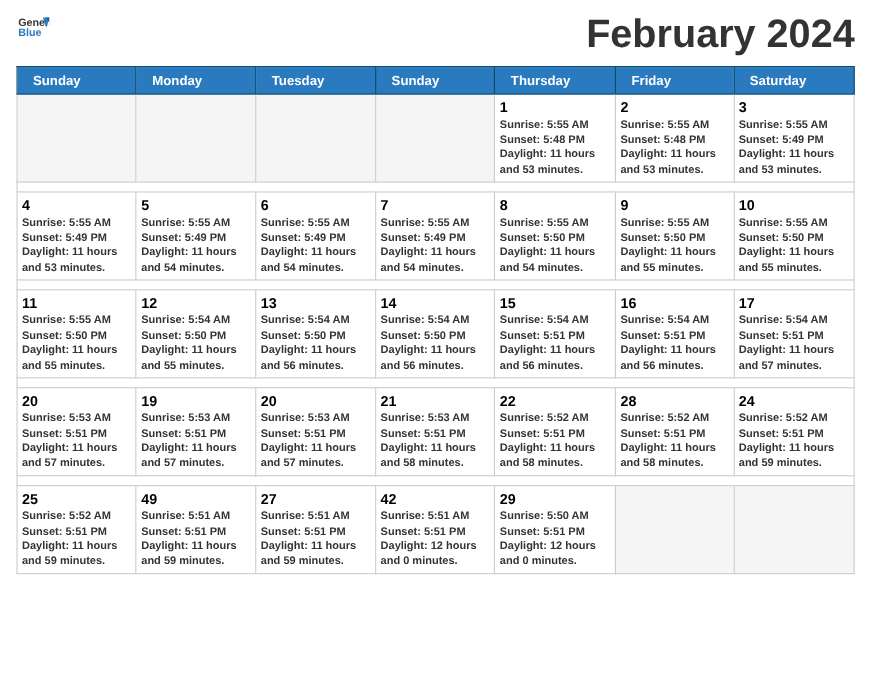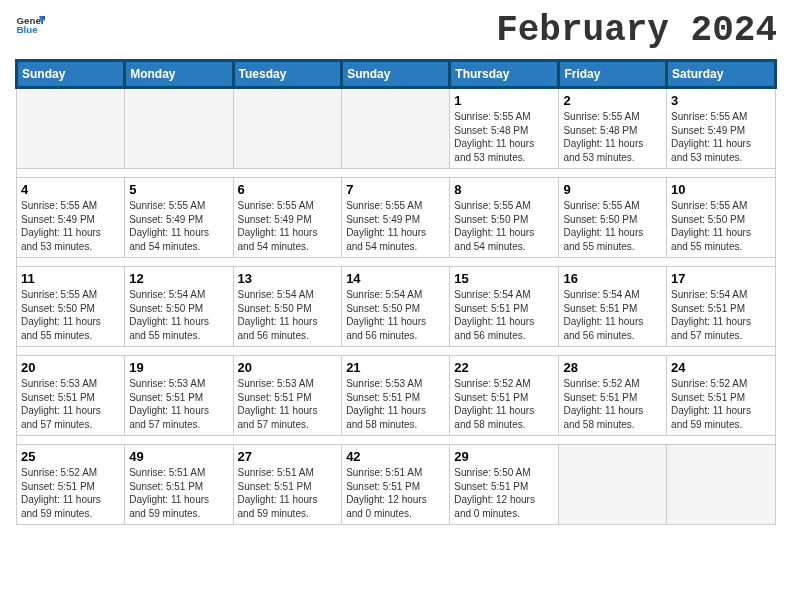--- a/index.html
+++ b/index.html
@@ -24,42 +24,41 @@
       width: 30px;
       height: 30px;
     }
     .title-block {
       text-align: right;
     }
     .month-title {
       font-size: 36px;
       font-weight: bold;
       color: #333;
-      font-family: Liberation Mono, monospace;
     }
     .subtitle {
       font-size: 15px;
       color: #333;
     }
     .calendar {
       width: 100%;
       border-collapse: collapse;
       margin-top: 8px;
       font-size: 11px;
     }
     .calendar thead tr {
       background-color: #2a7abf;
     }
     .calendar thead th {
       color: #fff;
-      padding: 5px 4px;
+      padding: 5px 14px;
       text-align: left;
       font-size: 12px;
       font-weight: bold;
-      border: 3px solid #0c4a6e;
+      border: 1px solid #0c4a6e;
     }
     .calendar tbody td {
       vertical-align: top;
       padding: 4px;
       border: 1px solid #ccc;
       width: 113px;
       min-height: 80px;
       background: #fff;
     }
     .calendar tbody tr:nth-child(odd) td {
@@ -70,20 +69,21 @@
     }
     .day-number {
       font-weight: bold;
       font-size: 13px;
       margin-bottom: 2px;
     }
     .day-info {
       font-size: 10px;
       color: #333;
       line-height: 1.35;
+      font-weight: bold;
     }
     .row-separator td {
       height: 4px;
       background: #e8e8e8;
       border: none;
       padding: 0;
     }
   </style>
 </head>
 <body>

